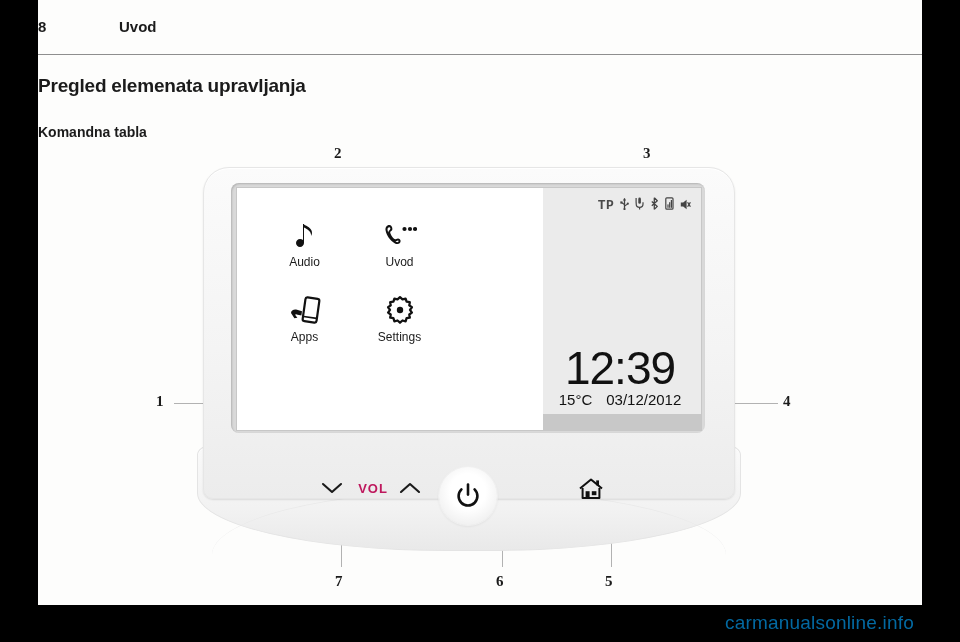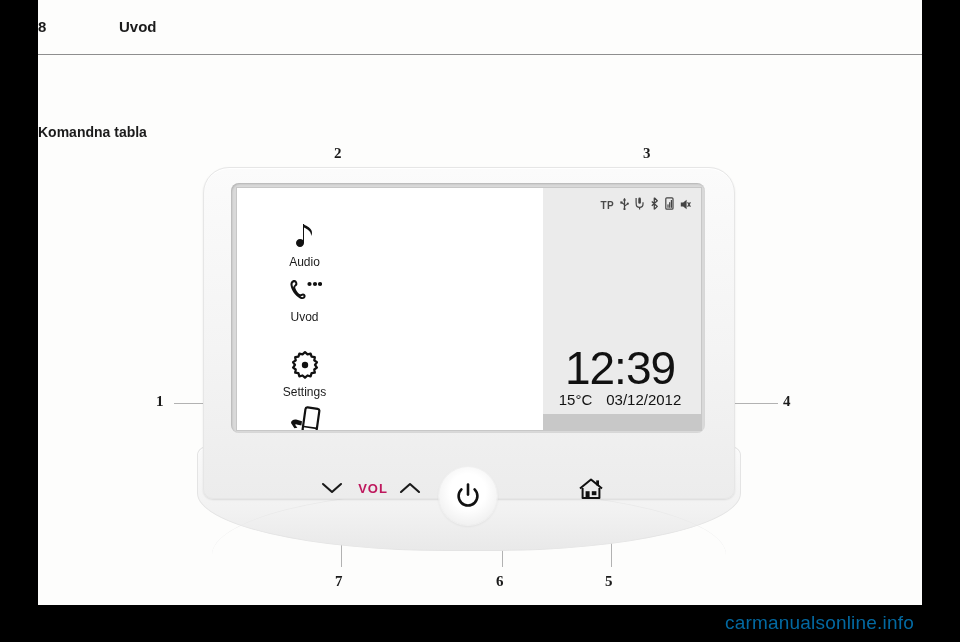--- a/index.html
+++ b/index.html
@@ -195,21 +195,20 @@
   
   #menu-grid {
     position: absolute;
     left: 20px;
     top: 26px;
     width: 286px;
   }
   .menu-row {
     display: flex;
     margin-bottom: 20px;
-    flex-direction: column;
   }
   .menu-item {
     width: 95px;
     text-align: center;
   }
   .menu-icon {
     height: 38px;
     display: flex;
     align-items: flex-end;
     justify-content: center;
@@ -224,24 +223,25 @@
   
   #status-bar {
     position: absolute;
     right: 10px;
     top: 8px;
     display: flex;
     align-items: center;
     gap: 6px;
   }
   #status-tp {
-    font-size: 10px;
+    font-size: 13px;
     font-weight: bold;
     color: #4a4a4a;
     letter-spacing: 0.3px;
+    font-family: Liberation Mono, monospace;
   }
   .status-icon { display: block; }
 
   
   #clock-block {
     position: absolute;
     left: 0px;
     right: 4px;
     bottom: 22px;
     text-align: center;
@@ -306,20 +306,21 @@
 <body>
 
 <div id="page-sheet">
 
   <div id="running-head">
     <span id="page-number">8</span>
     <span id="running-title">Uvod</span>
   </div>
   <div id="head-rule"></div>
 
+  <div id="section-title">Pregled elemenata upravljanja</div>
   <div id="sub-title">Komandna tabla</div>
 
   <div id="figure">
 
     <div class="callout" style="left:296px; top:0px;">2</div>
     <div class="leader-v" style="left:302px; top:22px; height:60px;"></div>
 
     <div class="callout" style="left:605px; top:0px;">3</div>
     <div class="leader-v" style="left:611px; top:22px; height:53px;"></div>
 
@@ -378,36 +379,36 @@
                 <div class="menu-label">Uvod</div>
               </div>
 
             </div>
 
             <div class="menu-row">
 
               <div class="menu-item">
                 <div class="menu-icon">
                   <svg width="32" height="32" viewBox="0 0 32 32">
-                    <path d="M16 2.2 L18.5 4.4 L21.6 3.6 L22.6 6.7 L25.8 7.2 L25.3 10.4 L27.9 12.3 L26 14.9 L27.9 17.6 L25.3 19.5 L25.8 22.7 L22.6 23.2 L21.6 26.3 L18.5 25.5 L16 27.7 L13.5 25.5 L10.4 26.3 L9.4 23.2 L6.2 22.7 L6.7 19.5 L4.1 17.6 L6 14.9 L4.1 12.3 L6.7 10.4 L6.2 7.2 L9.4 6.7 L10.4 3.6 L13.5 4.4 Z" fill="none" stroke="#111" stroke-width="2.3" stroke-linejoin="round"></path>
-                    <circle cx="16" cy="15" r="3.2" fill="#111"></circle>
-                  </svg>
-                </div>
-                <div class="menu-label">Settings</div>
-              </div>
-
-              <div class="menu-item">
-                <div class="menu-icon">
-                  <svg width="32" height="32" viewBox="0 0 32 32">
                     <rect x="15" y="3" width="14" height="24" rx="2" fill="none" stroke="#111" stroke-width="2.2" transform="rotate(8 22 15)"></rect>
                     <line x1="14.6" y1="21.5" x2="27.6" y2="23.4" stroke="#111" stroke-width="1.6"></line>
                     <path d="M2 18 C2 15.4 5 14 8 14.8 L13 16.2 L12.4 20.4 L7.6 19.4 C6.6 19.2 6 19.8 6.6 20.6 L8.4 22.8 L5.4 23.2 Z" fill="#111"></path>
                   </svg>
                 </div>
                 <div class="menu-label">Apps</div>
+              </div>
+
+              <div class="menu-item">
+                <div class="menu-icon">
+                  <svg width="32" height="32" viewBox="0 0 32 32">
+                    <path d="M16 2.2 L18.5 4.4 L21.6 3.6 L22.6 6.7 L25.8 7.2 L25.3 10.4 L27.9 12.3 L26 14.9 L27.9 17.6 L25.3 19.5 L25.8 22.7 L22.6 23.2 L21.6 26.3 L18.5 25.5 L16 27.7 L13.5 25.5 L10.4 26.3 L9.4 23.2 L6.2 22.7 L6.7 19.5 L4.1 17.6 L6 14.9 L4.1 12.3 L6.7 10.4 L6.2 7.2 L9.4 6.7 L10.4 3.6 L13.5 4.4 Z" fill="none" stroke="#111" stroke-width="2.3" stroke-linejoin="round"></path>
+                    <circle cx="16" cy="15" r="3.2" fill="#111"></circle>
+                  </svg>
+                </div>
+                <div class="menu-label">Settings</div>
               </div>
 
             </div>
 
           </div>
         </div>
 
         <div id="screen-right">
 
           <div id="status-bar">

